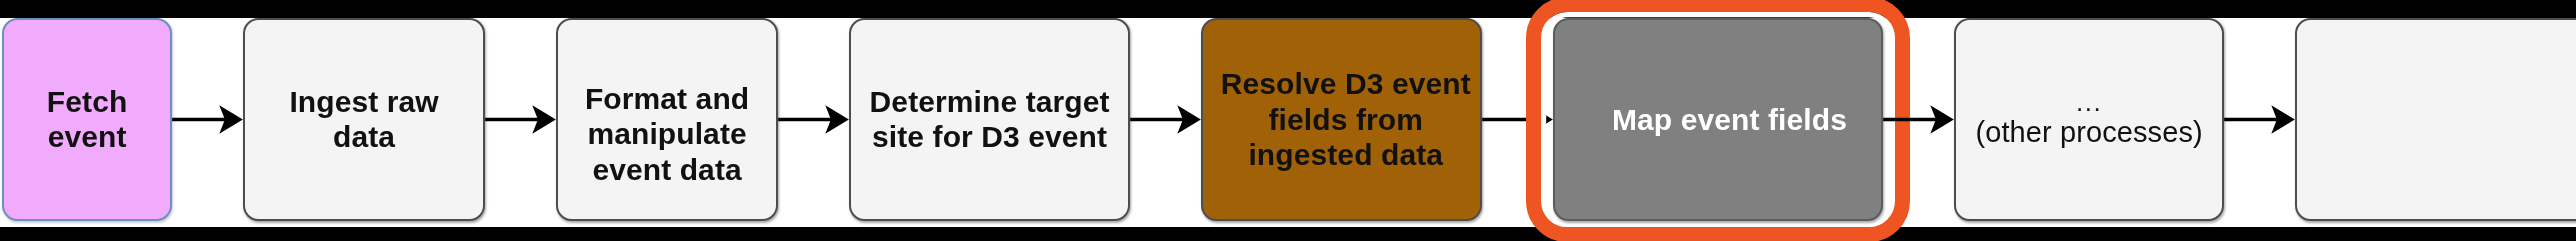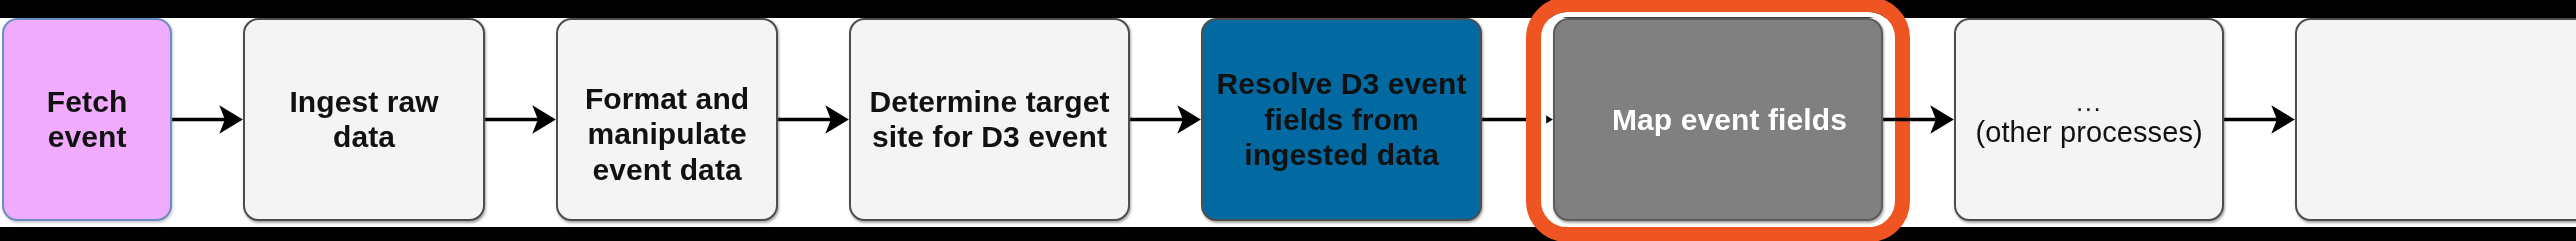--- a/index.html
+++ b/index.html
@@ -190,21 +190,21 @@
     </div>
 
     <div class="arrow">
       <svg viewBox="0 0 138 80">
         <line x1="0" y1="40" x2="104" y2="40" stroke="#000000" stroke-width="7"></line>
         <polygon points="138,40 92,12 103,40 92,68" fill="#000000"></polygon>
       </svg>
     </div>
 
     <div class="node-wrap" style="flex:0 0 281px;">
-      <div class="node" style="background: #0369a1; border-color: rgb(77, 77, 77);">
+      <div class="node" style="background: #a16207; border-color: rgb(77, 77, 77); justify-content: flex-end;">
         <span class="label" style="color: rgb(17, 17, 17);">Resolve D3 event<br>fields from<br>ingested data</span>
       </div>
     </div>
 
     <div class="arrow">
       <svg viewBox="0 0 138 80">
         <line x1="0" y1="40" x2="104" y2="40" stroke="#000000" stroke-width="7"></line>
         <polygon points="138,40 92,12 103,40 92,68" fill="#000000"></polygon>
       </svg>
     </div>

